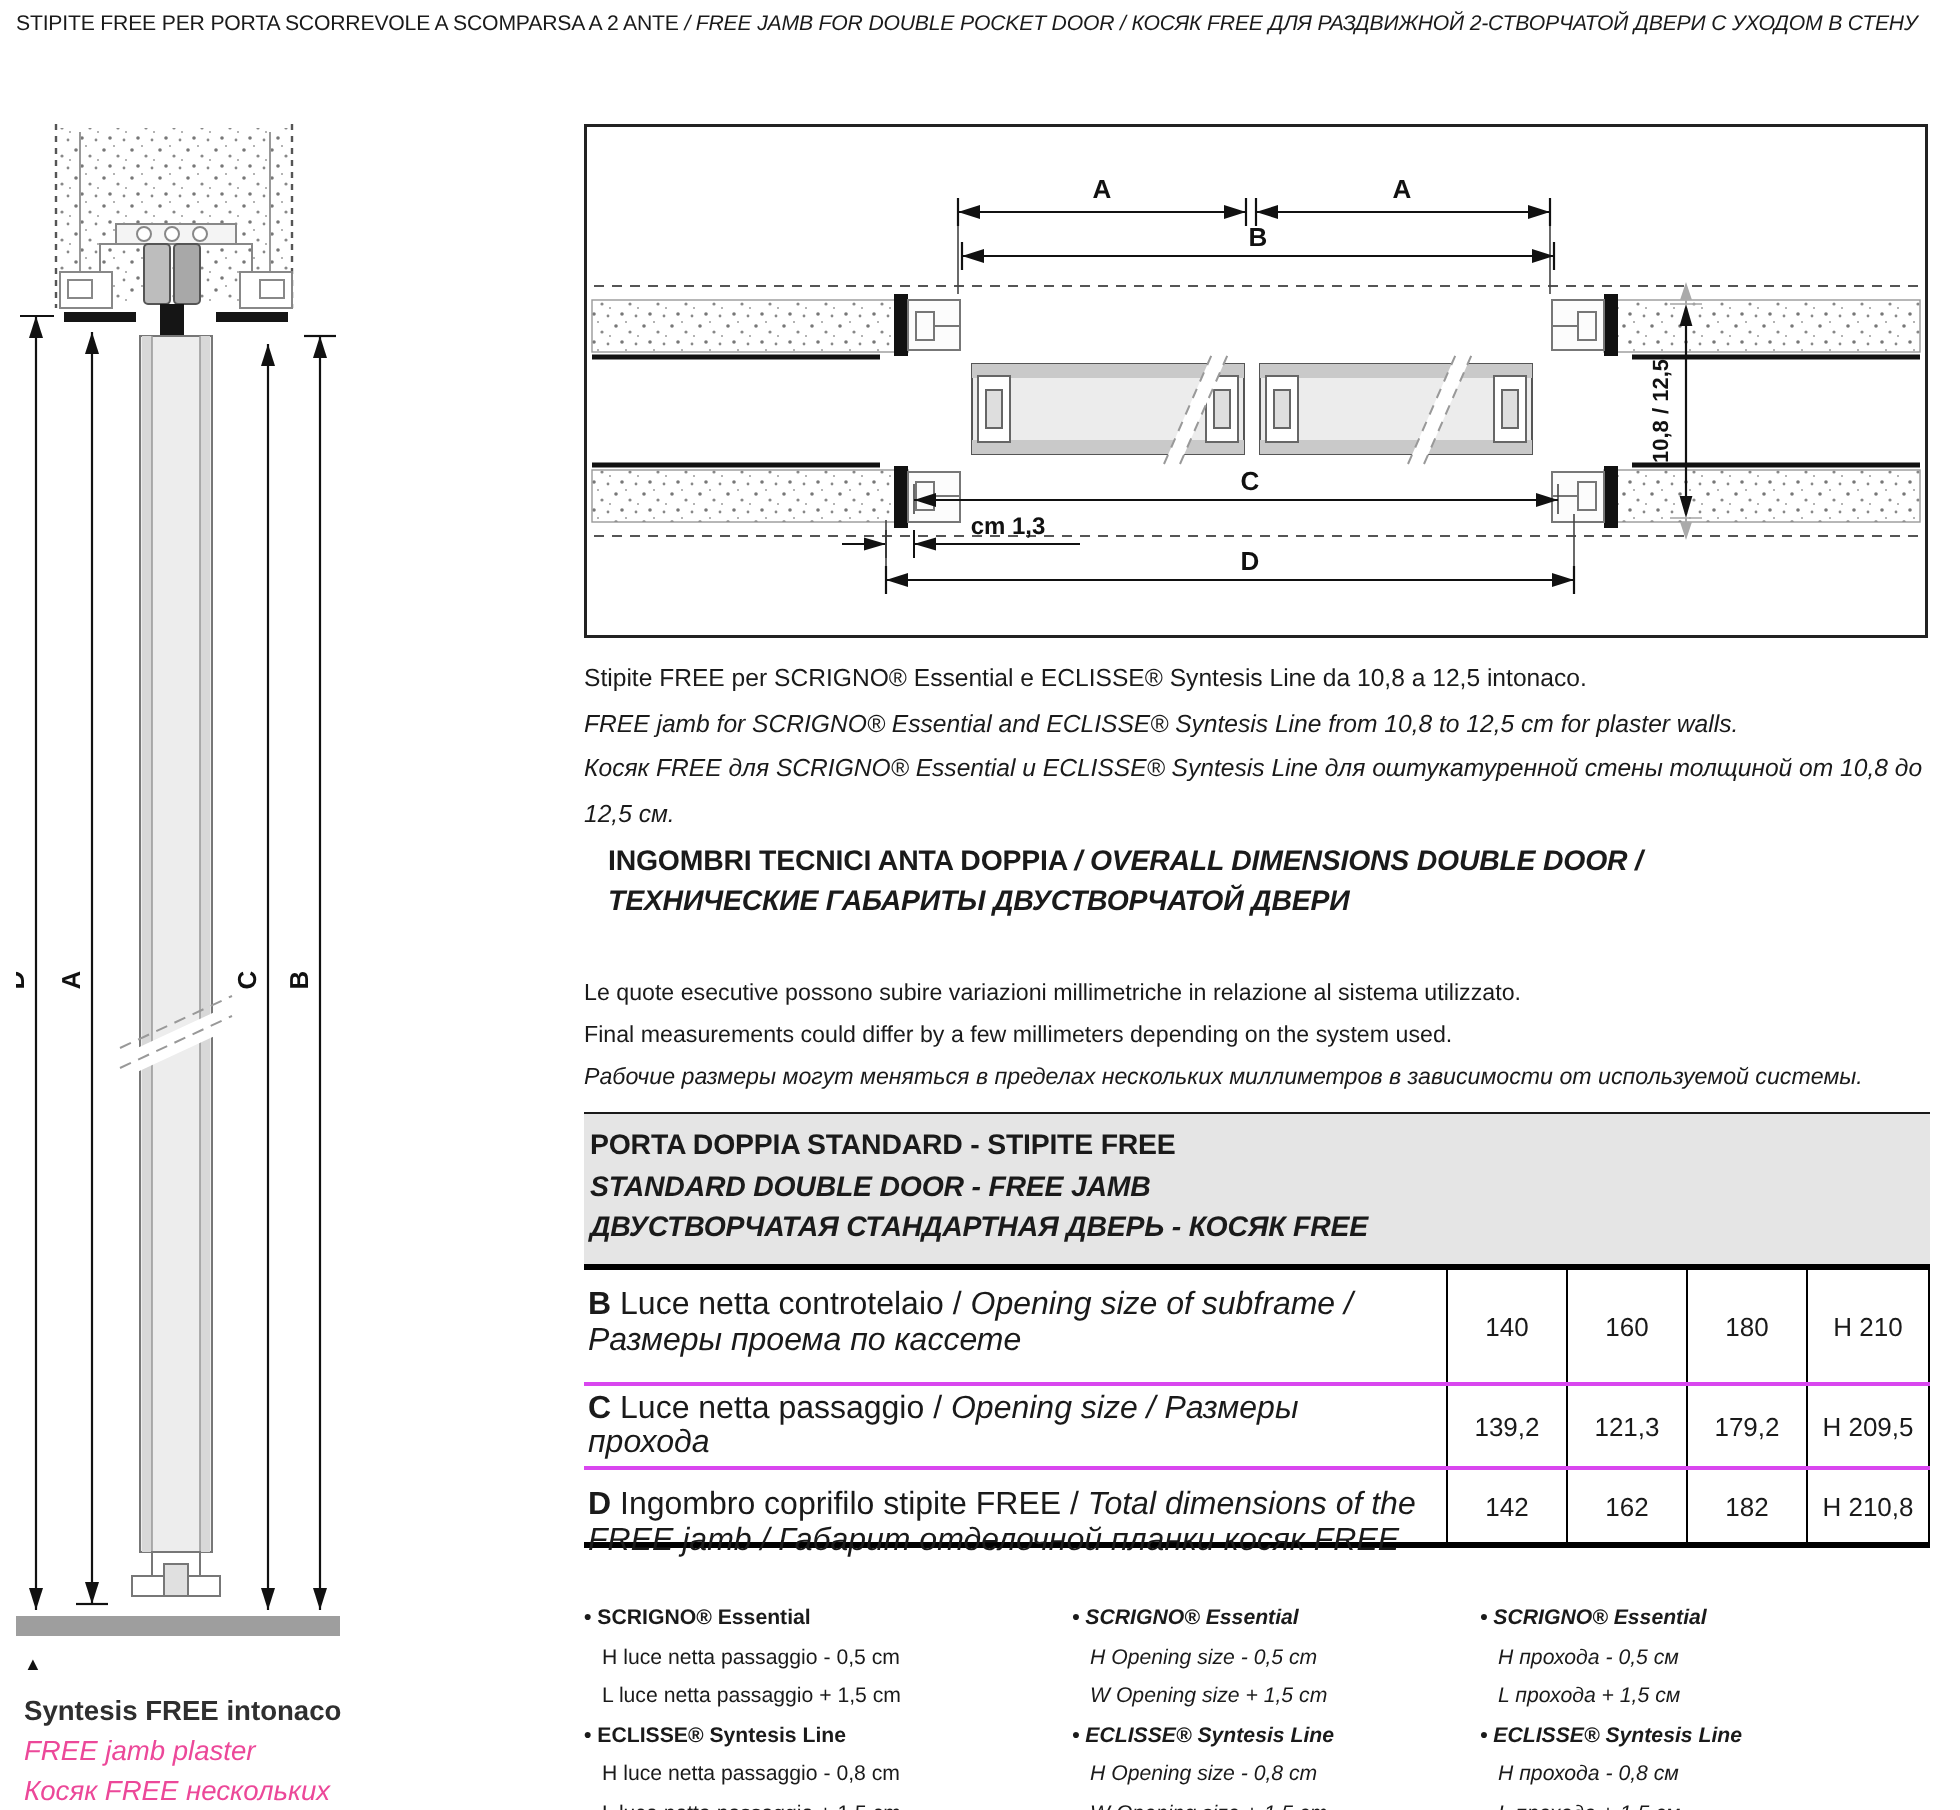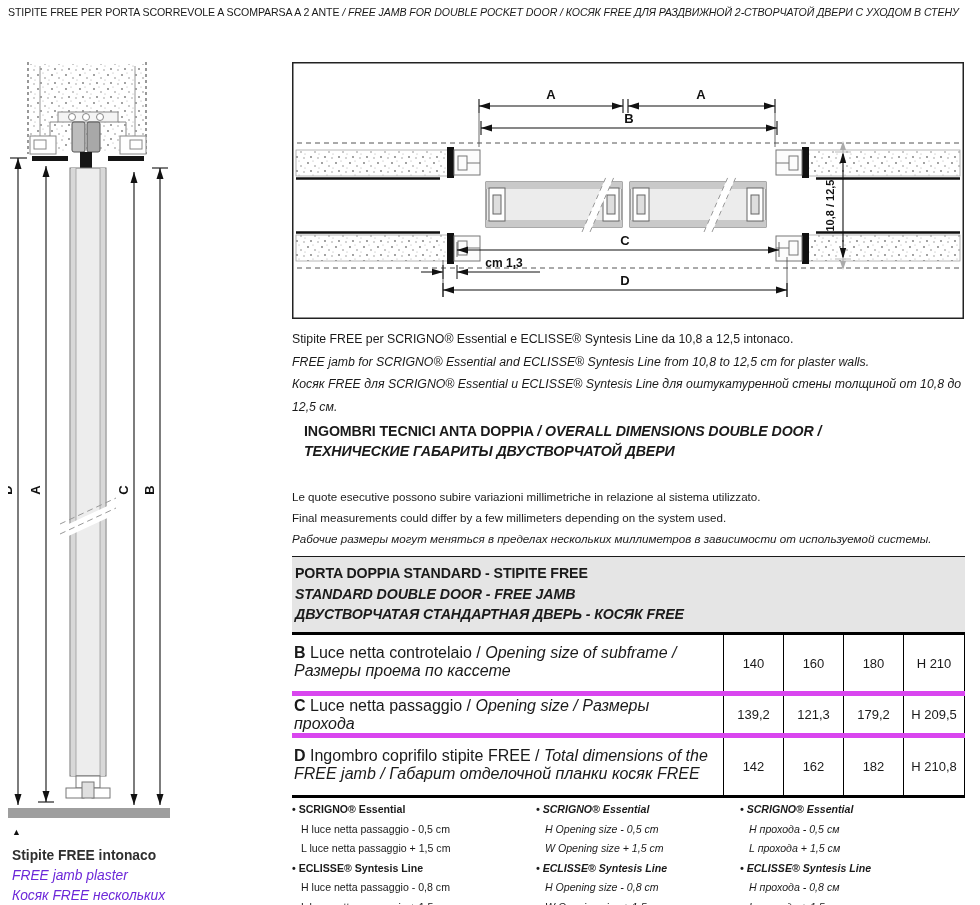--- a/index.html
+++ b/index.html
@@ -22,40 +22,40 @@
   .note{left:292px;top:486px;width:676px;font-size:11.6px;line-height:21px;}
 
   
   .gblock{left:292px;top:556px;width:673px;height:76px;box-sizing:border-box;
           border-top:1.5px solid #1a1a1a;padding:6px 0 0 3px;
           font-size:14.2px;font-weight:700;line-height:20.5px;letter-spacing:-0.1px;}
 
   
   .dtable{left:292px;top:632px;width:673px;border-top:3px solid #000;border-bottom:3px solid #000;}
   .trow{display:flex;width:673px;box-sizing:border-box;}
-  .trow + .trow{border-top:5px solid #d946ef;}
+  .trow + .trow{border-top:2px solid #d946ef;}
   .tlabel{width:431px;box-sizing:border-box;font-size:16px;line-height:17.5px;padding:0 10px 0 2px;}
   .rowB .tlabel,.rowD .tlabel{padding-top:9px;}
   .rowC .tlabel{display:flex;align-items:center;}
   .tval{width:60px;box-sizing:border-box;border-left:1px solid #000;display:flex;align-items:center;justify-content:center;
         font-weight:400;font-size:13px;}
   .tval.last{width:62px;border-right:1px solid #000;}
-  .rowB{height:56px;} .rowC{height:42px;} .rowD{height:62px;}
+  .rowB{height:56px;} .rowC{height:42px;} .rowD{height:38px;}
 
   
   .fnotes{left:292px;top:800px;width:676px;display:grid;grid-template-columns:244px 204px 228px;
           font-size:10.6px;line-height:19.5px;}
   .fn-brand{font-weight:700;}
   .fn-val{padding-left:9px;}
 
   
   .lcap{left:12px;top:826px;width:230px;}
   .lcap .marker{display:block;font-size:9px;color:#111;line-height:12px;}
   .lcap .l1{margin-top:8px;font-size:13.8px;font-weight:700;color:#2f2f2f;line-height:20px;}
-  .lcap .l2,.lcap .l3{font-size:13.8px;font-style:italic;color:#6d28d9;line-height:20px;}
+  .lcap .l2,.lcap .l3{font-size:13.8px;font-style:italic;color:#ec4899;line-height:20px;}
 
   svg text{font-family:"Liberation Sans",sans-serif;}
 </style>
 </head>
 <body>
 
 <div class="page">
 
   <div class="abs hdr">
     <span>STIPITE FREE PER PORTA SCORREVOLE A SCOMPARSA A 2 ANTE</span>
@@ -140,21 +140,21 @@
         <polygon points="152,747 148.5,736 155.5,736"></polygon>
     </g>
     <text transform="translate(4,432) rotate(-90)" text-anchor="middle" font-size="13" font-weight="700" fill="#111">D</text>
     <text transform="translate(32,432) rotate(-90)" text-anchor="middle" font-size="13" font-weight="700" fill="#111">A</text>
     <text transform="translate(120,432) rotate(-90)" text-anchor="middle" font-size="13" font-weight="700" fill="#111">C</text>
     <text transform="translate(146,432) rotate(-90)" text-anchor="middle" font-size="13" font-weight="700" fill="#111">B</text>
   </svg>
 
   <div class="abs lcap">
     <span class="marker">▲</span>
-    <div class="l1">Stipite FREE intonaco</div>
+    <div class="l1">Syntesis FREE intonaco</div>
     <div class="l2">FREE jamb plaster</div>
     <div class="l3">Косяк FREE  нескольких</div>
   </div>
 
   <svg class="abs" style="left:292px;top:62px;" width="672" height="257" viewBox="0 0 672 257">
     <defs>
       <pattern id="sp2" width="14" height="14" patternUnits="userSpaceOnUse">
         <circle cx="2" cy="3" r="0.9" fill="#777"></circle>
         <circle cx="9" cy="6" r="0.8" fill="#888"></circle>
         <circle cx="5" cy="11" r="0.9" fill="#777"></circle>

